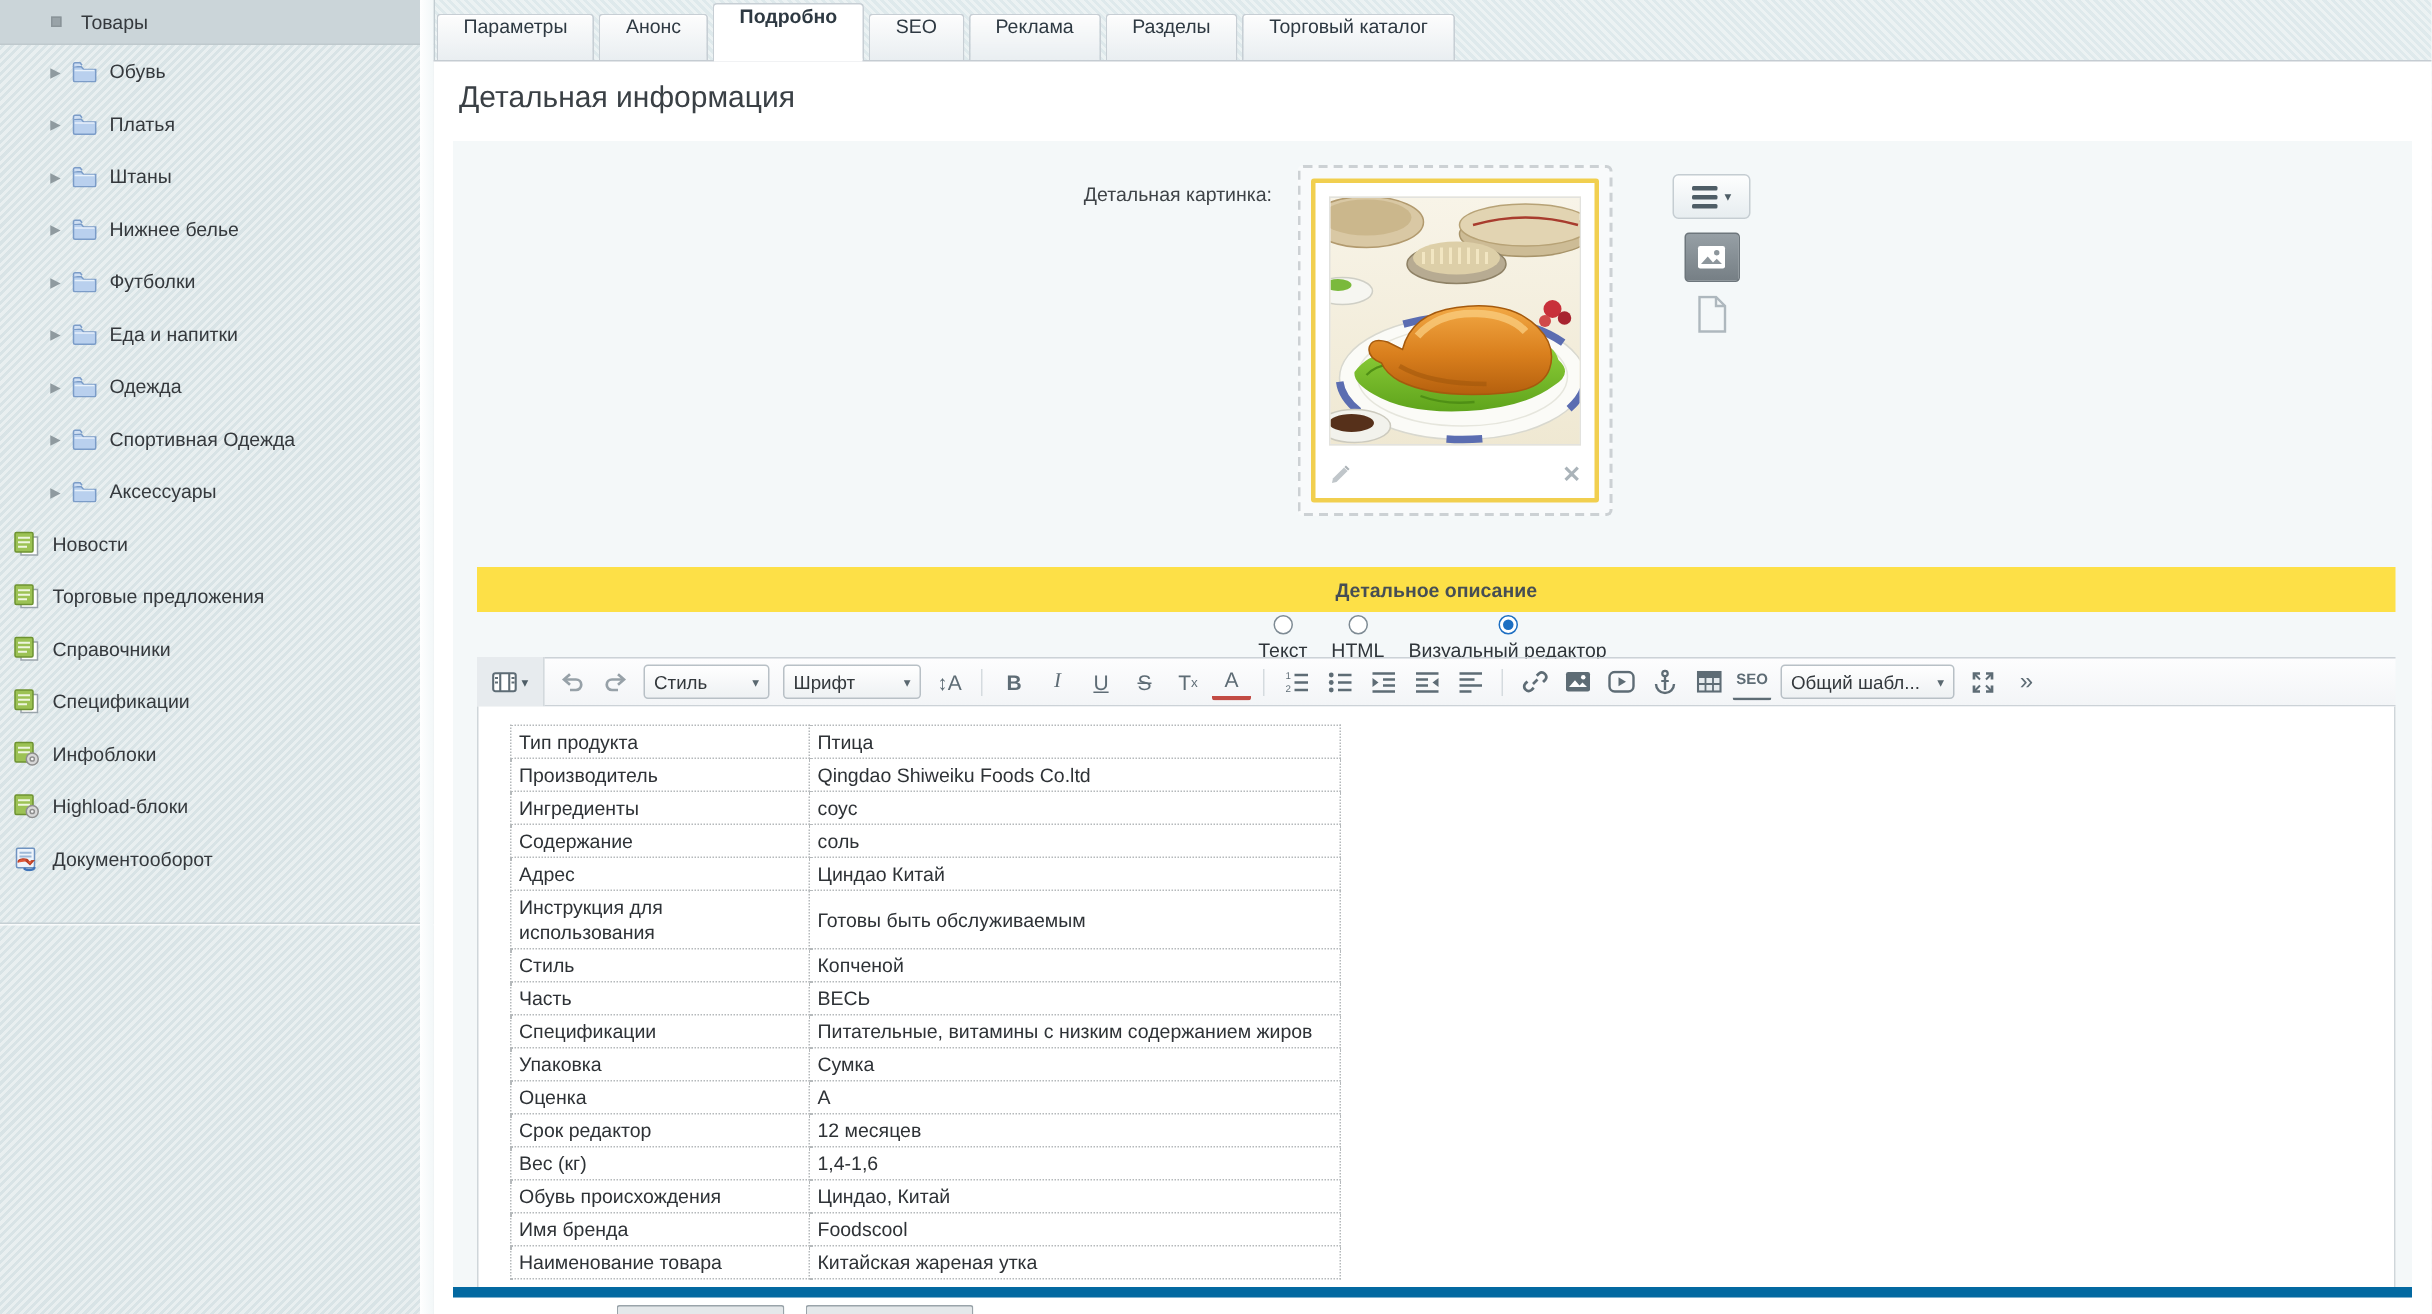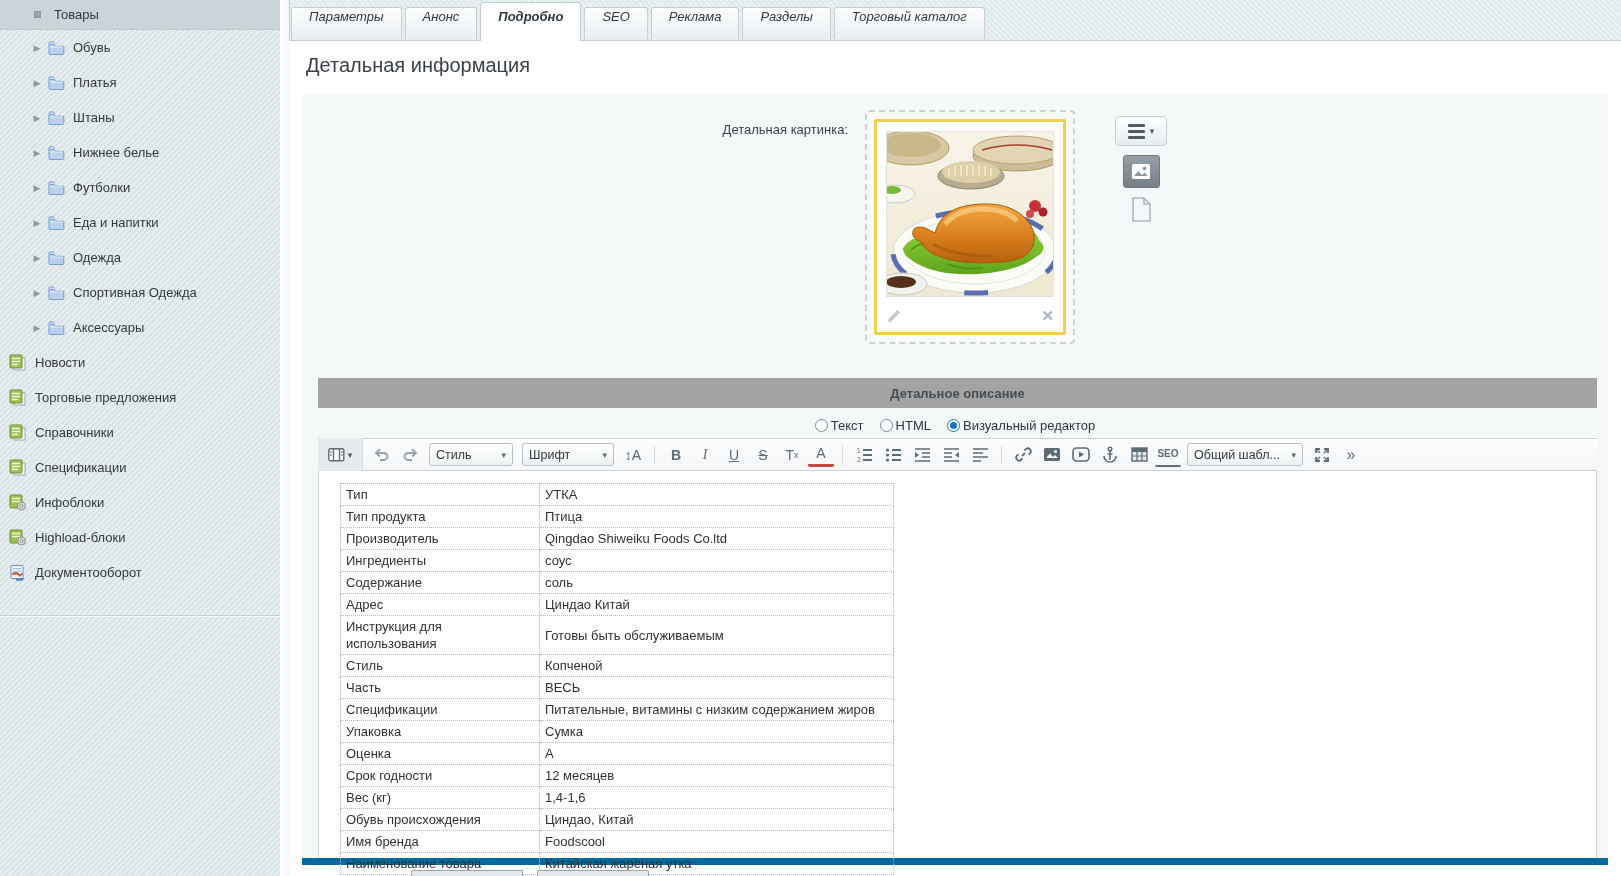--- a/index.html
+++ b/index.html
@@ -22,23 +22,23 @@
   .tw-arrow { color:#8f9a9f; font-size:9px; width:14px; text-align:center; }
   .tw-icon { margin:0 8px 0 4px; display:inline-flex; }
   .module-item { padding-left:8px; }
   .module-item .tw-icon { margin:0 8px 0 0; }
   .sidebar-divider { margin-top:25px; border-top:1px solid #c6d0d4; border-bottom:1px solid rgba(255,255,255,.8); }
 
   
   .main { position:absolute; left:289px; top:0; right:0; bottom:0; }
 
   .tabbar { position:absolute; left:2px; top:0; right:0; height:40px; display:flex; align-items:flex-end; gap:3px; z-index:2; }
-  .tab { height:31px; padding:16px 17px; display:flex; align-items:flex-end;
+  .tab { height:31px; padding:0 17px; display:flex; align-items:flex-start;
     background:linear-gradient(#fdfdfd,#e9eef1); border:1px solid #c7ced4; border-bottom:none;
-    border-radius:3px 3px 0 0; color:#2e3942; cursor:pointer; white-space:nowrap; box-shadow:inset 0 1px 0 #fff;font-style:italic; }
+    border-radius:3px 3px 0 0; color:#2e3942; cursor:pointer; white-space:nowrap; box-shadow:inset 0 1px 0 #fff; }
   .tab.active { height:38px; background:#fff; font-weight:bold; box-shadow:none; position:relative; }
   .tab.active::after { content:""; position:absolute; left:0; right:0; bottom:-1px; height:2px; background:#fff; }
 
   .white-panel { position:absolute; left:0; right:0; top:40px; bottom:0; background:#fff; border-top:1px solid #c5ccd2; z-index:1; }
   .page-title { margin:13px 0 0 17px; font-size:20px; color:#3a4045; }
 
   .form-panel { position:absolute; left:13px; right:13px; top:53px; height:771px;
     background:#f4f8f9; border-bottom:7px solid #0369a1; }
 
   .img-label { position:absolute; top:28px; left:0; width:546px; text-align:right; color:#3e4347; }
@@ -54,25 +54,25 @@
   .side-buttons { position:absolute; left:812px; top:22px; width:54px; display:flex; flex-direction:column; align-items:center; gap:9px; }
   .menu-btn { width:52px; height:30px; border:1px solid #c5cdd2; border-radius:4px;
     background:linear-gradient(#fdfefe,#e7edf0); display:flex; align-items:center; justify-content:center; gap:5px; cursor:pointer; }
   .menu-bars { display:flex; flex-direction:column; gap:3px; }
   .menu-bars span { width:17px; height:3px; background:#4e5d66; border-radius:1px; }
   .menu-caret { font-size:9px; color:#4e5d66; }
   .imgmode-btn { width:37px; height:33px; border:1px solid #6d767c; border-radius:3px;
     background:linear-gradient(#969fa5,#767f85); display:flex; align-items:center; justify-content:center; cursor:pointer; }
   .docmode-btn { cursor:pointer; }
 
-  .section-bar { position:absolute; left:16px; right:11px; top:284px; height:30px; background:#a3a3a3;
+  .section-bar { position:absolute; left:16px; right:11px; top:284px; height:30px; background:#fde047;
     display:flex; align-items:center; justify-content:center; font-weight:bold; color:#464e54; }
 
   .mode-row { position:absolute; left:0; right:0; top:321px; height:20px; display:flex; justify-content:center; align-items:center; gap:16px; }
-  .mode { display:flex; align-items:center; gap:3px; cursor:pointer; color:#2f353a; }
+  .mode { display:flex; align-items:center; gap:3px; cursor:pointer; color:#2f353a;flex-direction:column; }
   .radio { width:13px; height:13px; border:1px solid #7e8b94; border-radius:50%; background:#fff; position:relative; }
   .radio.checked { border-color:#1d6fc2; }
   .radio.checked::after { content:""; position:absolute; left:2px; top:2px; width:7px; height:7px; border-radius:50%; background:#1d6fc2; }
 
   .toolbar { position:absolute; left:16px; right:11px; top:344px; height:33px;
     background:linear-gradient(#fdfdfe,#f3f5f7); border-top:1px solid #ccd2d7; border-bottom:1px solid #ccd2d7;
     display:flex; align-items:center; padding:0 6px; gap:3px; color:#5e6c75; }
   .tb-btn { min-width:26px; height:25px; display:flex; align-items:center; justify-content:center; border-radius:2px; cursor:pointer; }
   .tb-divider { width:1px; height:18px; background:#d5dbdf; margin:0 5px; }
   .block-btn { width:45px; height:33px; margin:0 2px 0 -6px; background:#e7ebee; border-right:1px solid #d3d9dd;
@@ -559,24 +559,20 @@
                 <path d="M2 2 l4 4 M14 2 l-4 4 M14 14 l-4 -4 M2 14 l4 -4" stroke="#5e6c75" stroke-width="1.4"></path>
               </svg>
           </span>
           <span class="tb-btn more-glyph">»</span>
         </div>
 
         <div class="editor">
           <table class="prop-table">
             <tbody>
 
-                <tr>
-                  <td class="c1">Тип</td>
-                  <td class="c2">УТКА</td>
-                </tr>
 
                 <tr>
                   <td class="c1">Тип продукта</td>
                   <td class="c2">Птица</td>
                 </tr>
 
                 <tr>
                   <td class="c1">Производитель</td>
                   <td class="c2">Qingdao Shiweiku Foods Co.ltd</td>
                 </tr>
@@ -620,21 +616,21 @@
                   <td class="c1">Упаковка</td>
                   <td class="c2">Сумка</td>
                 </tr>
 
                 <tr>
                   <td class="c1">Оценка</td>
                   <td class="c2">A</td>
                 </tr>
 
                 <tr>
-                  <td class="c1">Срок годности</td>
+                  <td class="c1">Срок редактор</td>
                   <td class="c2">12 месяцев</td>
                 </tr>
 
                 <tr>
                   <td class="c1">Вес (кг)</td>
                   <td class="c2">1,4-1,6</td>
                 </tr>
 
                 <tr>
                   <td class="c1">Обувь происхождения</td>

